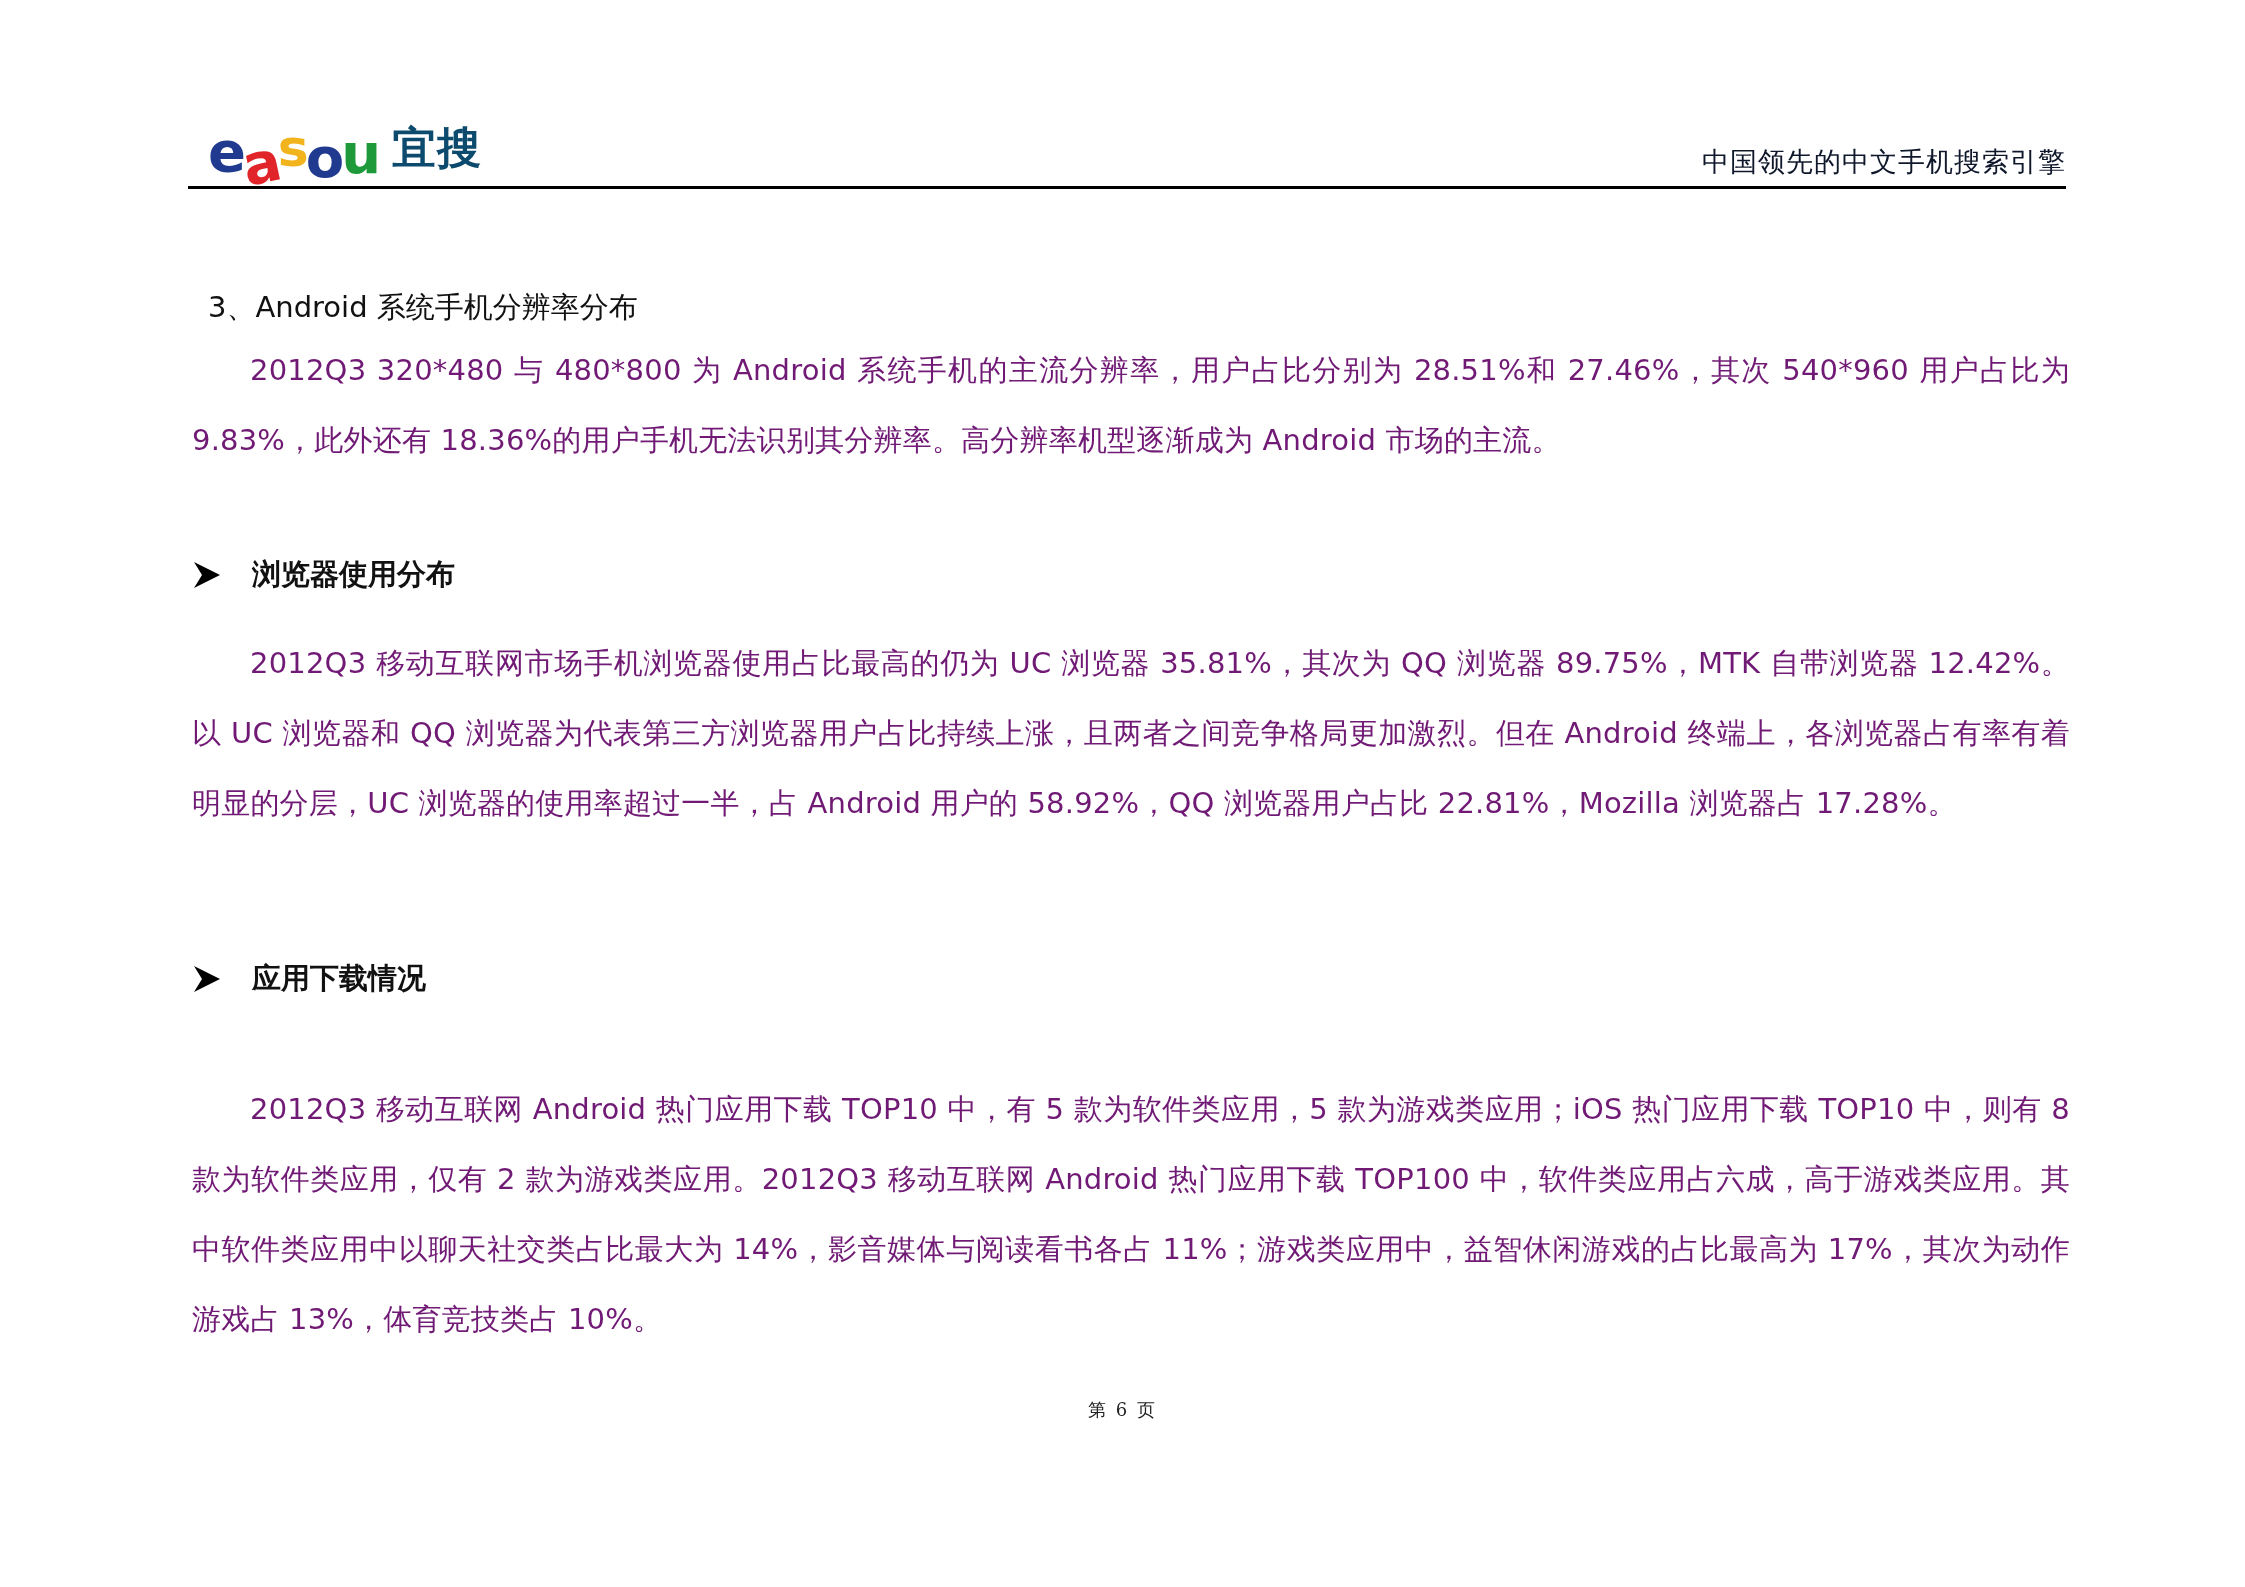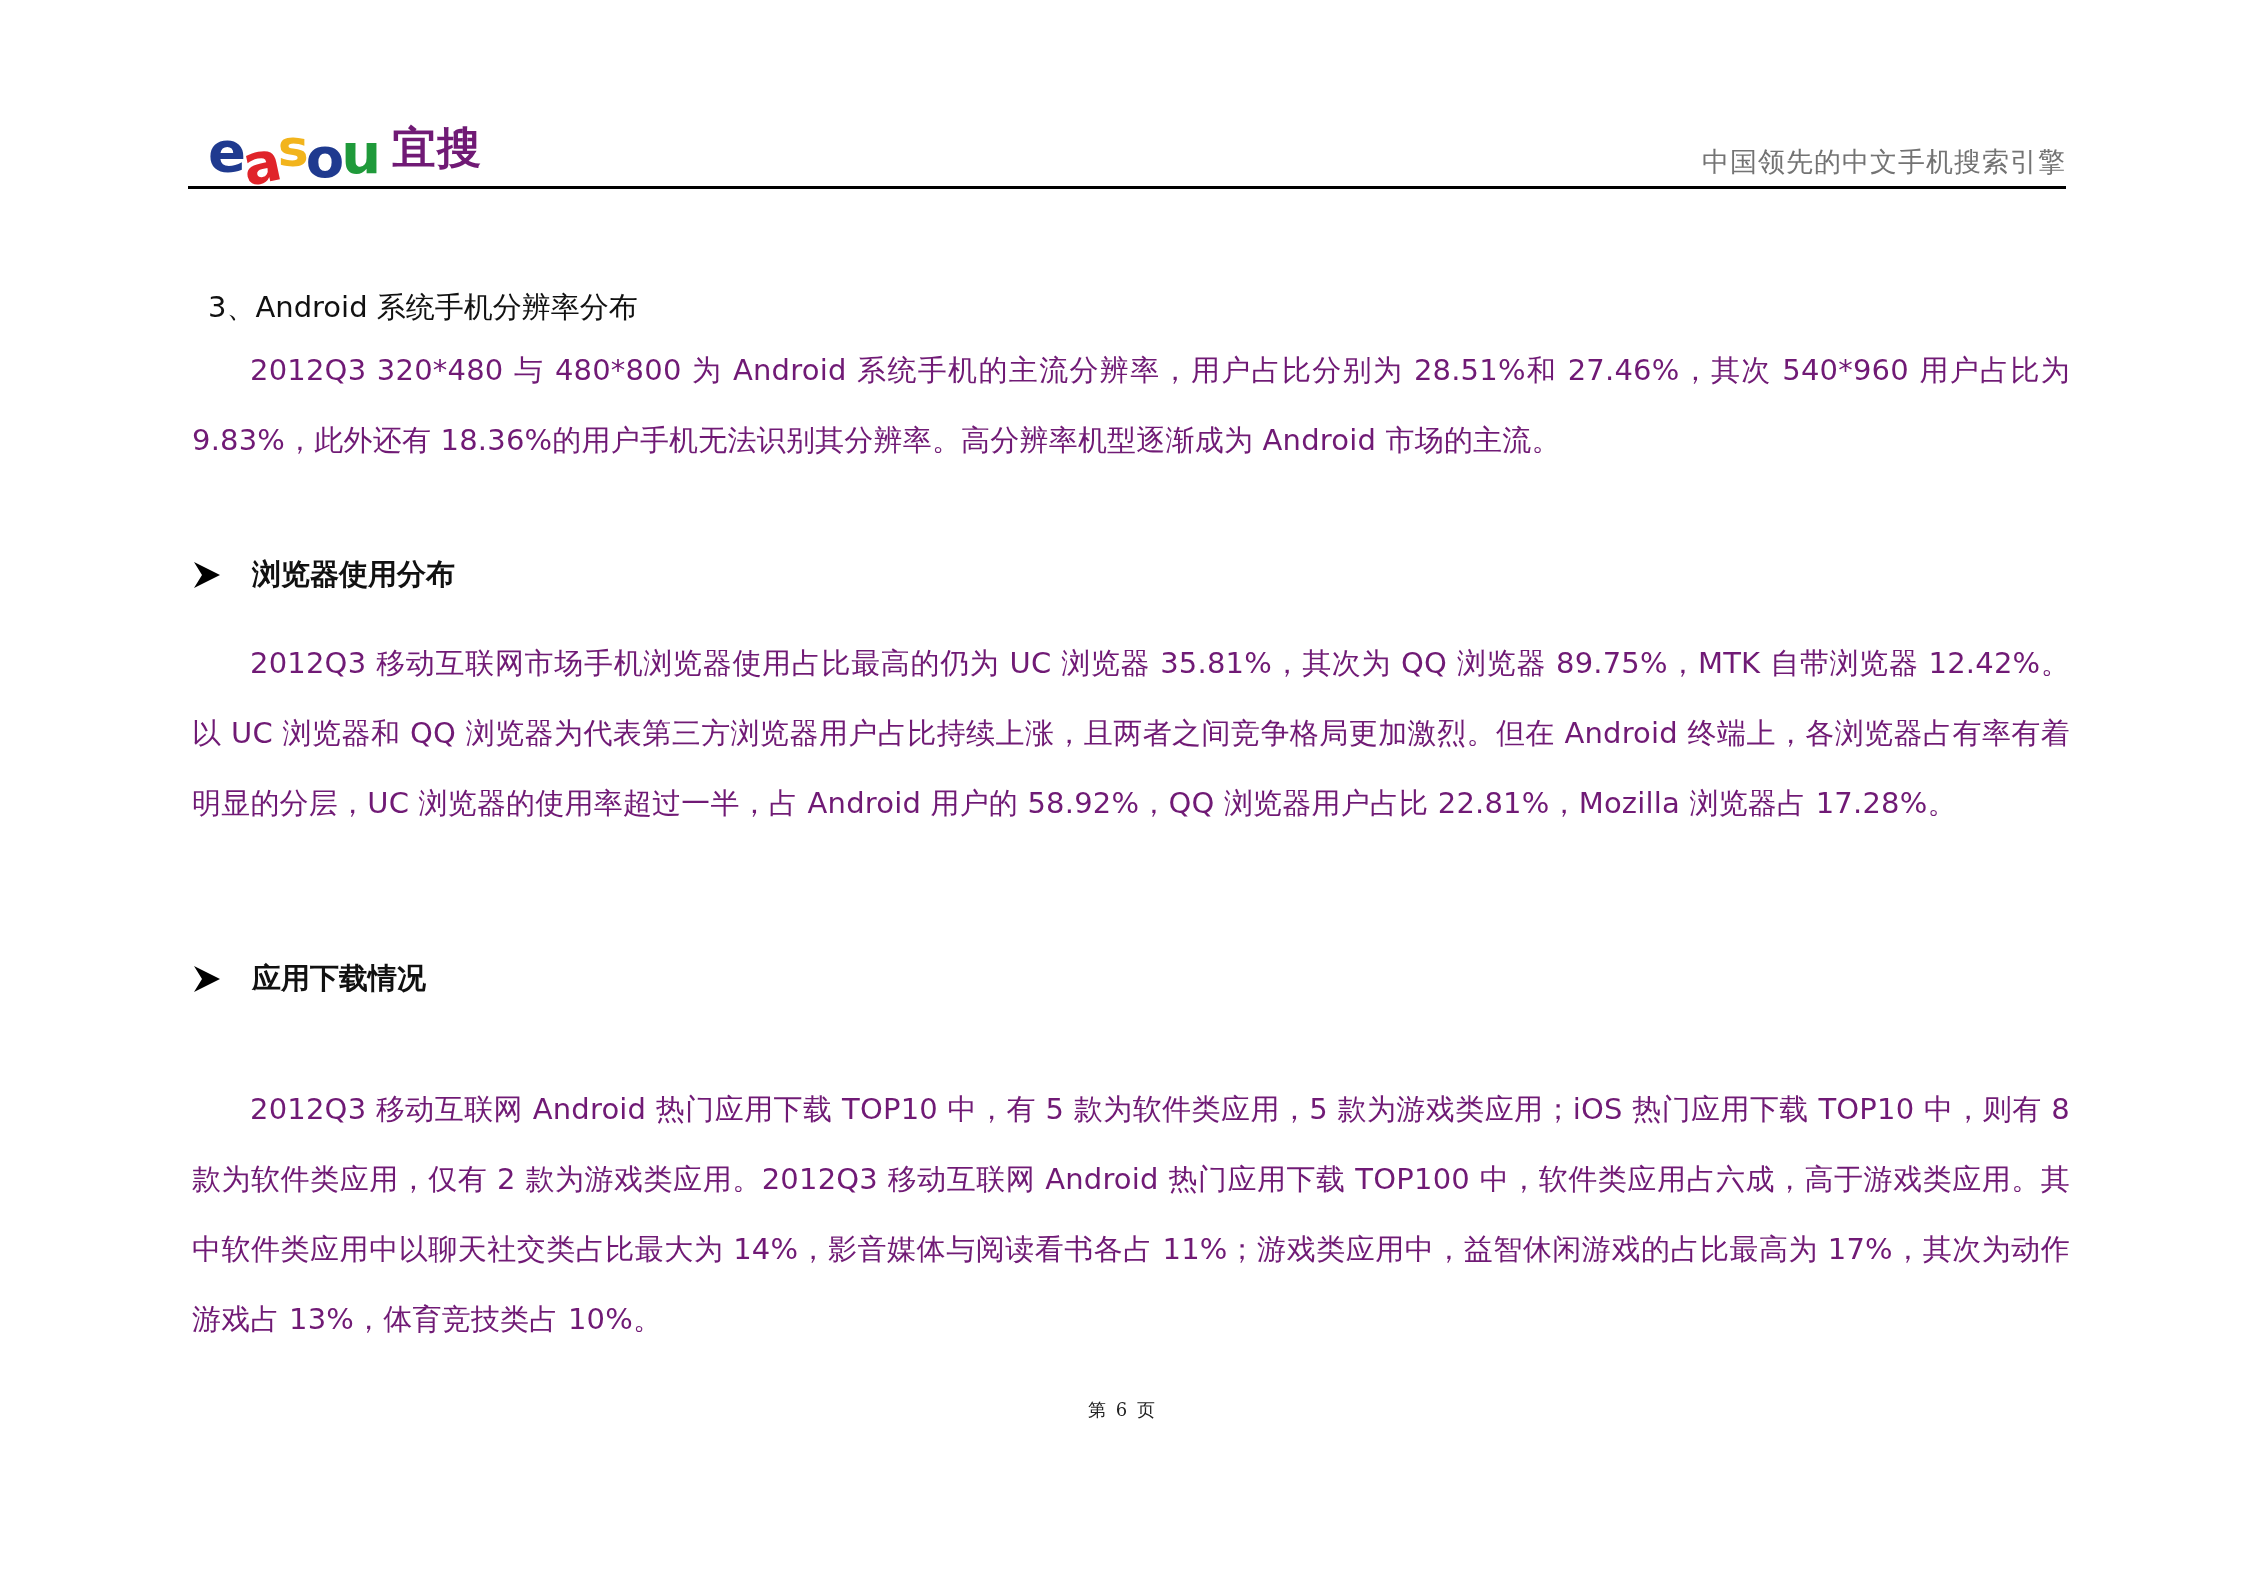--- a/index.html
+++ b/index.html
@@ -43,33 +43,33 @@
       font-size: 56px;
       line-height: 1;
       letter-spacing: -3px;
     }
     .logo .l-e { color: #1f3a8f; transform: translateY(-4px); }
     .logo .l-a { color: #e0242a; transform: translateY(8px) rotate(-12deg); }
     .logo .l-s { color: #f2b41c; transform: translateY(-10px); font-size: 52px; }
     .logo .l-o { color: #1f3a8f; transform: translateY(2px); }
     .logo .l-u { color: #1f9a3a; transform: translateY(-2px); }
     .logo .logo-cn {
-      color: #701a75;
+      color: #0c4a6e;
       font-size: 44px;
       margin-left: 14px;
       font-weight: bold;
       transform: translateY(-6px);
       letter-spacing: 1px;
     }
     .tagline {
       position: absolute;
       right: 0px;
       top: 26px;
       font-size: 27px;
-      color: #737373;
+      color: #0f172a;
       letter-spacing: 1px;
     }
     .header-rule {
       position: absolute;
       left: 188px;
       top: 186px;
       width: 1878px;
       height: 3px;
       background: #000000;
     }

